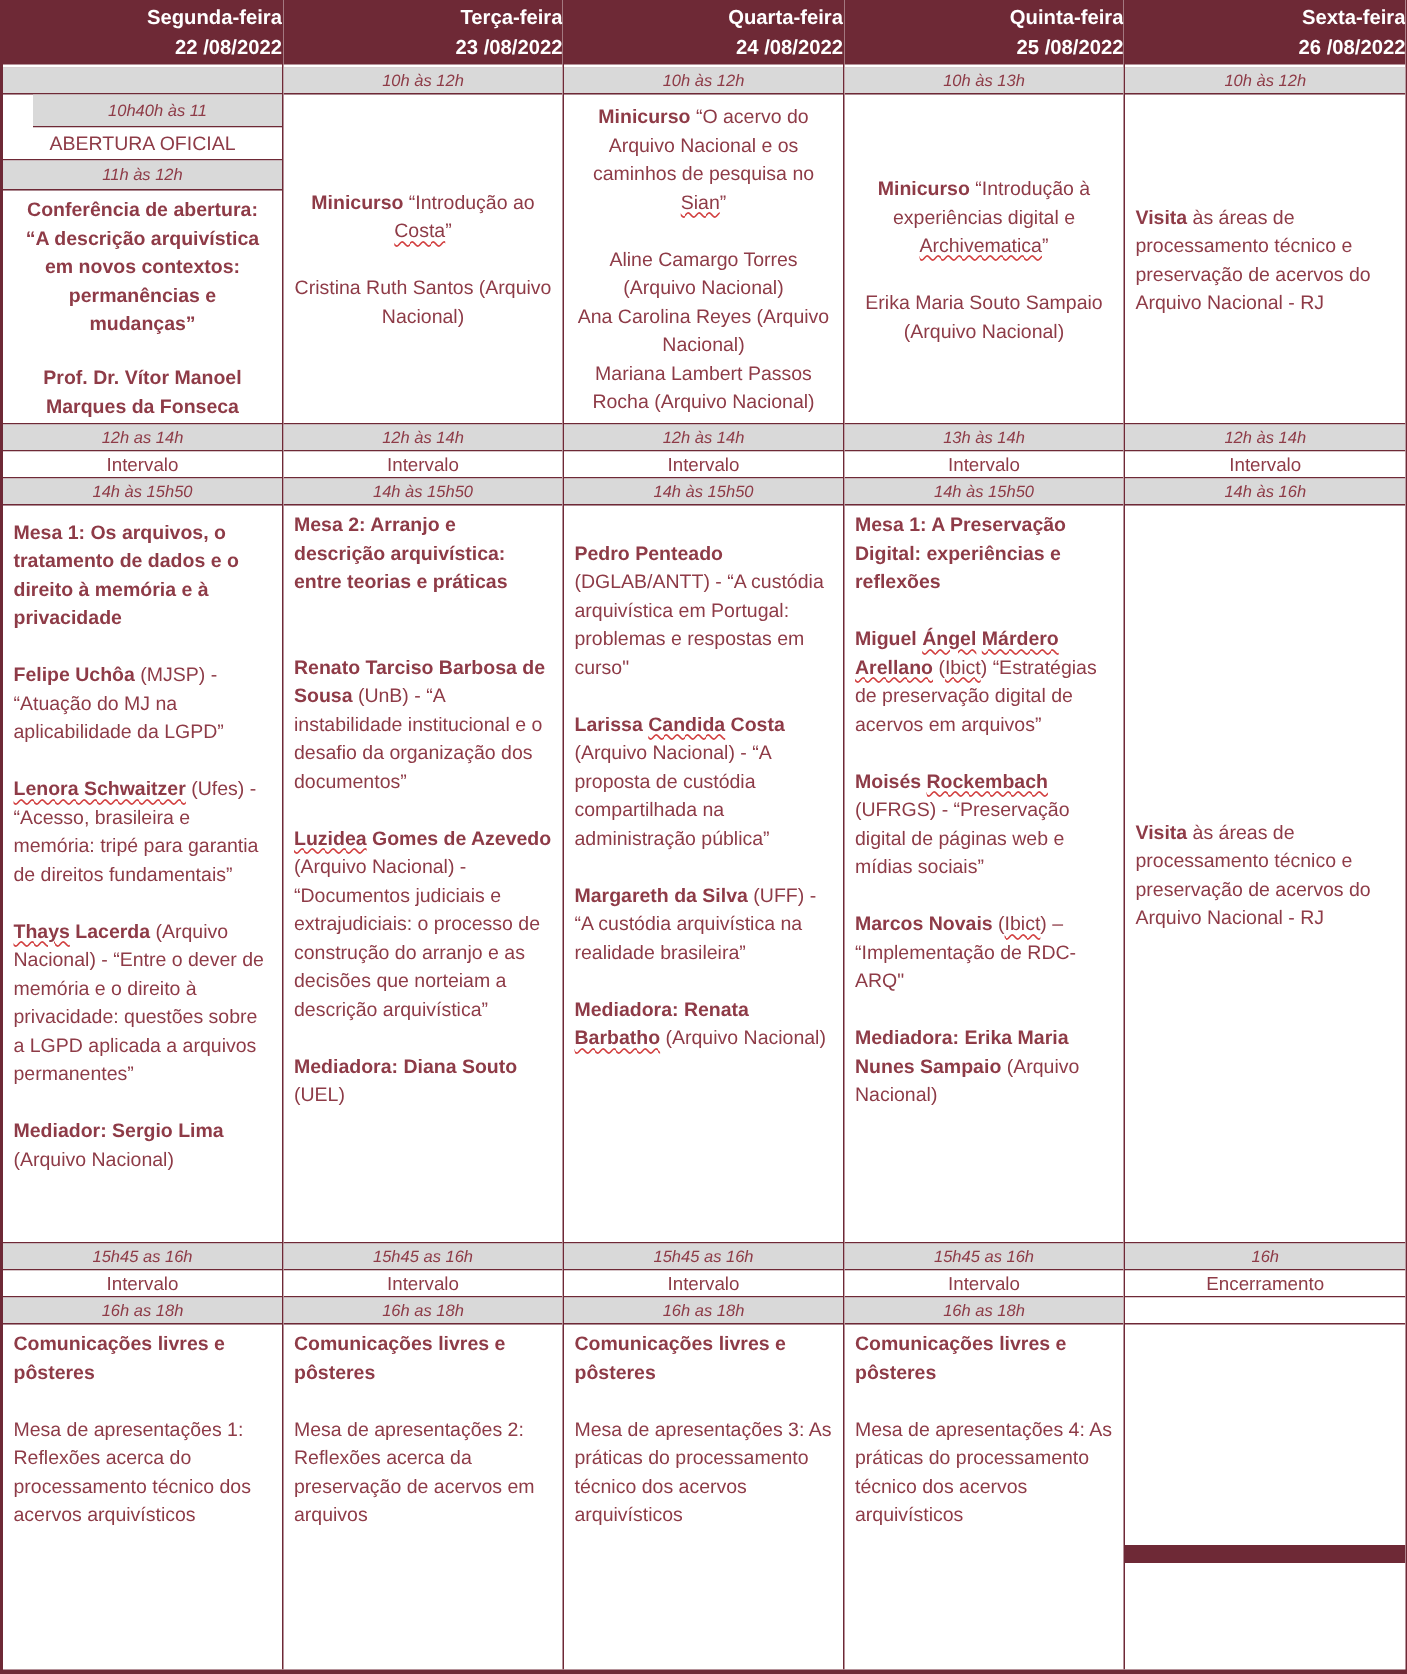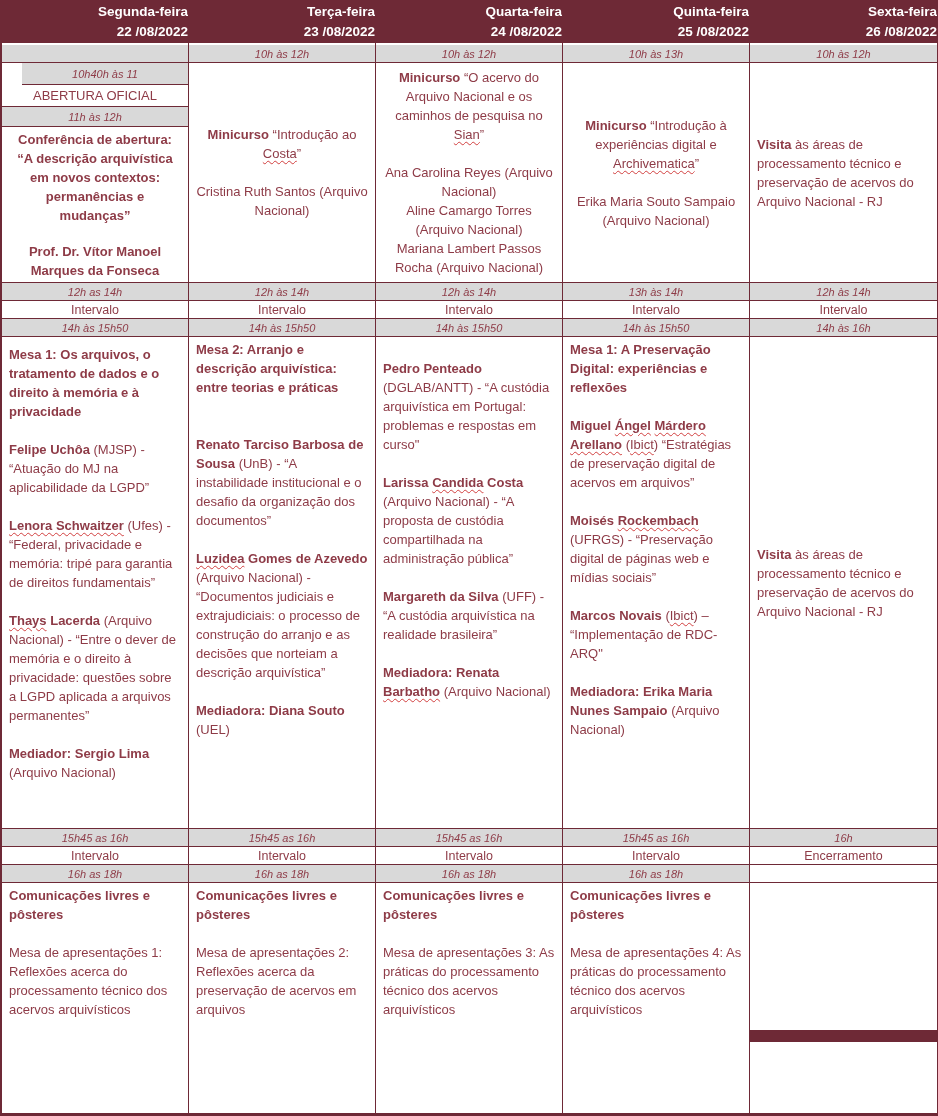--- a/index.html
+++ b/index.html
@@ -62,21 +62,21 @@
         <div class="para"><span class="b">Prof. Dr. Vítor Manoel Marques da Fonseca</span></div>
       </div>
     <div class="cell time">12h as 14h</div>
     <div class="cell plain">Intervalo</div>
     <div class="cell time">14h às 15h50</div>
     <div class="cell content h-afternoon pad-top">
         <div class="para"><span class="b">Mesa 1: Os arquivos, o tratamento de dados e o direito à memória e à privacidade</span></div>
         <div class="para"></div>
         <div class="para"><span class="b">Felipe Uchôa </span><span>(MJSP) - “Atuação do MJ na aplicabilidade da LGPD”</span></div>
         <div class="para"></div>
-        <div class="para"><span> </span><span class="b w">Lenora Schwaitzer</span><span class="b"> </span><span>(Ufes) - “Federal, privacidade e memória: tripé para garantia de direitos fundamentais”</span></div>
+        <div class="para"><span> </span><span class="b w">Lenora Schwaitzer</span><span class="b"> </span><span>(Ufes) - “Acesso, brasileira e memória: tripé para garantia de direitos fundamentais”</span></div>
         <div class="para"></div>
         <div class="para"><span> </span><span class="b w">Thays</span><span class="b"> Lacerda </span><span>(Arquivo Nacional) - “Entre o dever de memória e o direito à privacidade: questões sobre a LGPD aplicada a arquivos permanentes”</span></div>
         <div class="para"></div>
         <div class="para"><span> </span><span class="b">Mediador: Sergio Lima </span><span>(Arquivo Nacional)</span></div>
       </div>
     <div class="cell time">15h45 as 16h</div>
     <div class="cell plain">Intervalo</div>
     <div class="cell time">16h as 18h</div>
     <div class="cell content h-evening pad-top-lg">
         <div class="para"><span class="b">Comunicações livres e pôsteres</span></div>
@@ -121,22 +121,22 @@
 
   <div class="col">
     <div class="cell header">
       <div>Quarta-feira</div>
       <div>24 /08/2022</div>
     </div>
     <div class="cell time">10h às 12h</div>
     <div class="cell content h-morning center-v center-h">
         <div class="para"><span class="b">Minicurso </span><span>“O acervo do Arquivo Nacional e os caminhos de pesquisa no </span><span class="w">Sian</span><span>”</span></div>
         <div class="para"></div>
+        <div class="para"><span>Aline Camargo Torres (Arquivo Nacional)</span></div>
         <div class="para"><span>Ana Carolina Reyes (Arquivo Nacional)</span></div>
-        <div class="para"><span>Aline Camargo Torres (Arquivo Nacional)</span></div>
         <div class="para"><span>Mariana Lambert Passos Rocha (Arquivo Nacional)</span></div>
       </div>
     <div class="cell time">12h às 14h</div>
     <div class="cell plain">Intervalo</div>
     <div class="cell time">14h às 15h50</div>
     <div class="cell content h-afternoon">
         <div class="para"></div>
         <div class="para"><span> </span><span class="b">Pedro Penteado </span><span>(DGLAB/ANTT) - “A custódia arquivística em Portugal: problemas e respostas em curso"</span></div>
         <div class="para"></div>
         <div class="para"><span> </span><span class="b">Larissa </span><span class="b w">Candida</span><span class="b"> Costa </span><span>(Arquivo Nacional) - “A proposta de custódia compartilhada na administração pública”</span></div>

